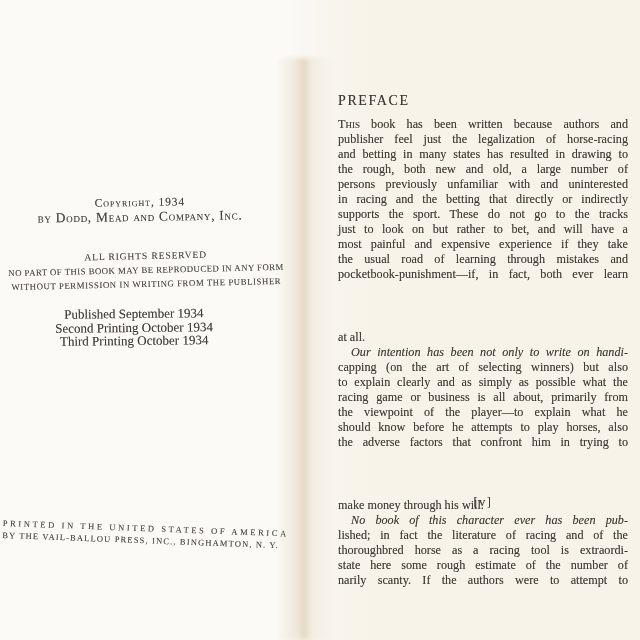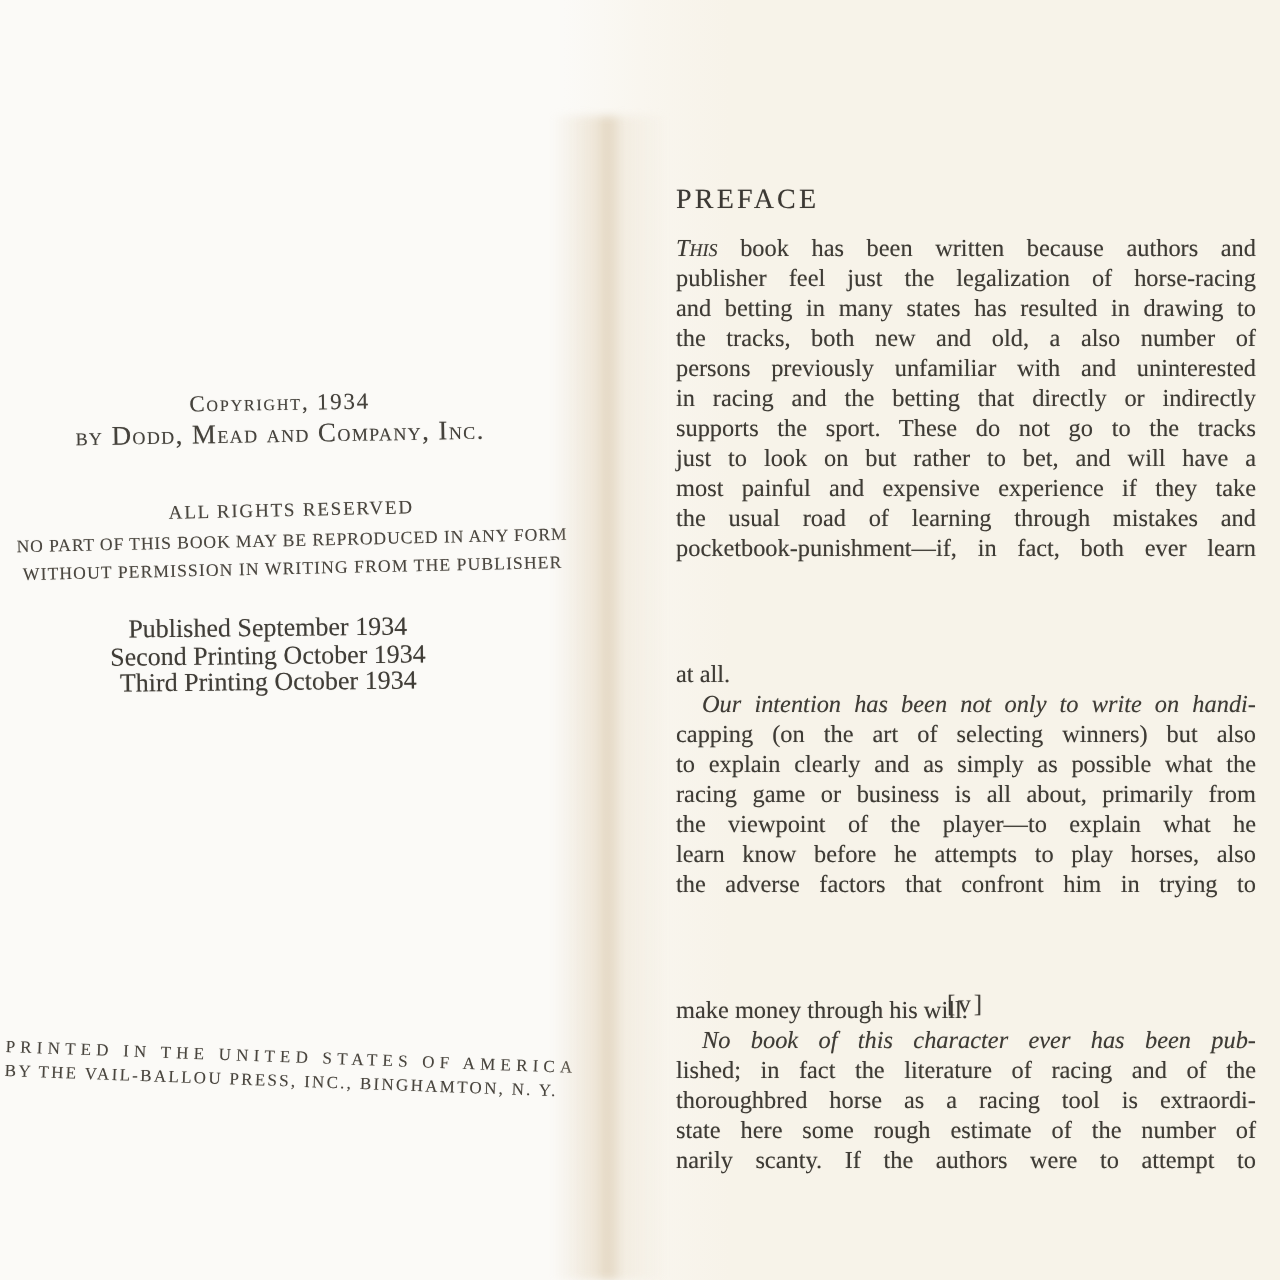--- a/index.html
+++ b/index.html
@@ -61,21 +61,21 @@
     text-shadow:0 0 .4px rgba(60,57,52,.5);
   }
   .preface-body{
     position:absolute;left:338px;top:117px;width:290px;
     font-size:12.2px;color:#3e3b35;
     text-shadow:0 0 .4px rgba(62,59,53,.45);
   }
   .pline{line-height:15px;text-align:justify;text-align-last:justify;}
   .pline.lastline{text-align-last:left;margin-top:48px;}
   .pline.indent{text-indent:13px;font-style:italic;}
-  .sc{font-variant:small-caps;font-style:italic;}
+  .sc{font-variant:small-caps;}
   .page-number{
     position:absolute;left:338px;top:495px;width:290px;text-align:center;
     font-size:12.5px;letter-spacing:1.5px;color:#403d37;
     text-shadow:0 0 .4px rgba(64,61,55,.45);
   }
 </style>
 </head>
 <body>
 
 <div class="book">
@@ -107,36 +107,36 @@
   <div class="gutter"></div>
 
   <div>
     <div class="preface-heading">PREFACE</div>
 
     <div class="preface-body">
 
       <div class="pline"><span class="sc">This</span> <span>book has been written because authors and</span></div>
       <div class="pline">publisher feel just the legalization of horse-racing</div>
       <div class="pline">and betting in many states has resulted in drawing to</div>
-      <div class="pline">the tracks, both new and old, a also number of</div>
+      <div class="pline">the rough, both new and old, a large number of</div>
       <div class="pline">persons previously unfamiliar with and uninterested</div>
       <div class="pline">in racing and the betting that directly or indirectly</div>
       <div class="pline">supports the sport. These do not go to the tracks</div>
       <div class="pline">just to look on but rather to bet, and will have a</div>
       <div class="pline">most painful and expensive experience if they take</div>
       <div class="pline">the usual road of learning through mistakes and</div>
       <div class="pline">pocketbook-punishment—if, in fact, both ever learn</div>
       <div class="pline lastline">at all.</div>
 
       <div class="pline indent">Our intention has been not only to write on handi-</div>
       <div class="pline">capping (on the art of selecting winners) but also</div>
       <div class="pline">to explain clearly and as simply as possible what the</div>
       <div class="pline">racing game or business is all about, primarily from</div>
       <div class="pline">the viewpoint of the player—to explain what he</div>
-      <div class="pline">learn know before he attempts to play horses, also</div>
+      <div class="pline">should know before he attempts to play horses, also</div>
       <div class="pline">the adverse factors that confront him in trying to</div>
       <div class="pline lastline">make money through his will.</div>
 
       <div class="pline indent">No book of this character ever has been pub-</div>
       <div class="pline">lished; in fact the literature of racing and of the</div>
       <div class="pline">thoroughbred horse as a racing tool is extraordi-</div>
       <div class="pline">state here some rough estimate of the number of</div>
       <div class="pline">narily scanty. If the authors were to attempt to</div>
     </div>
 

